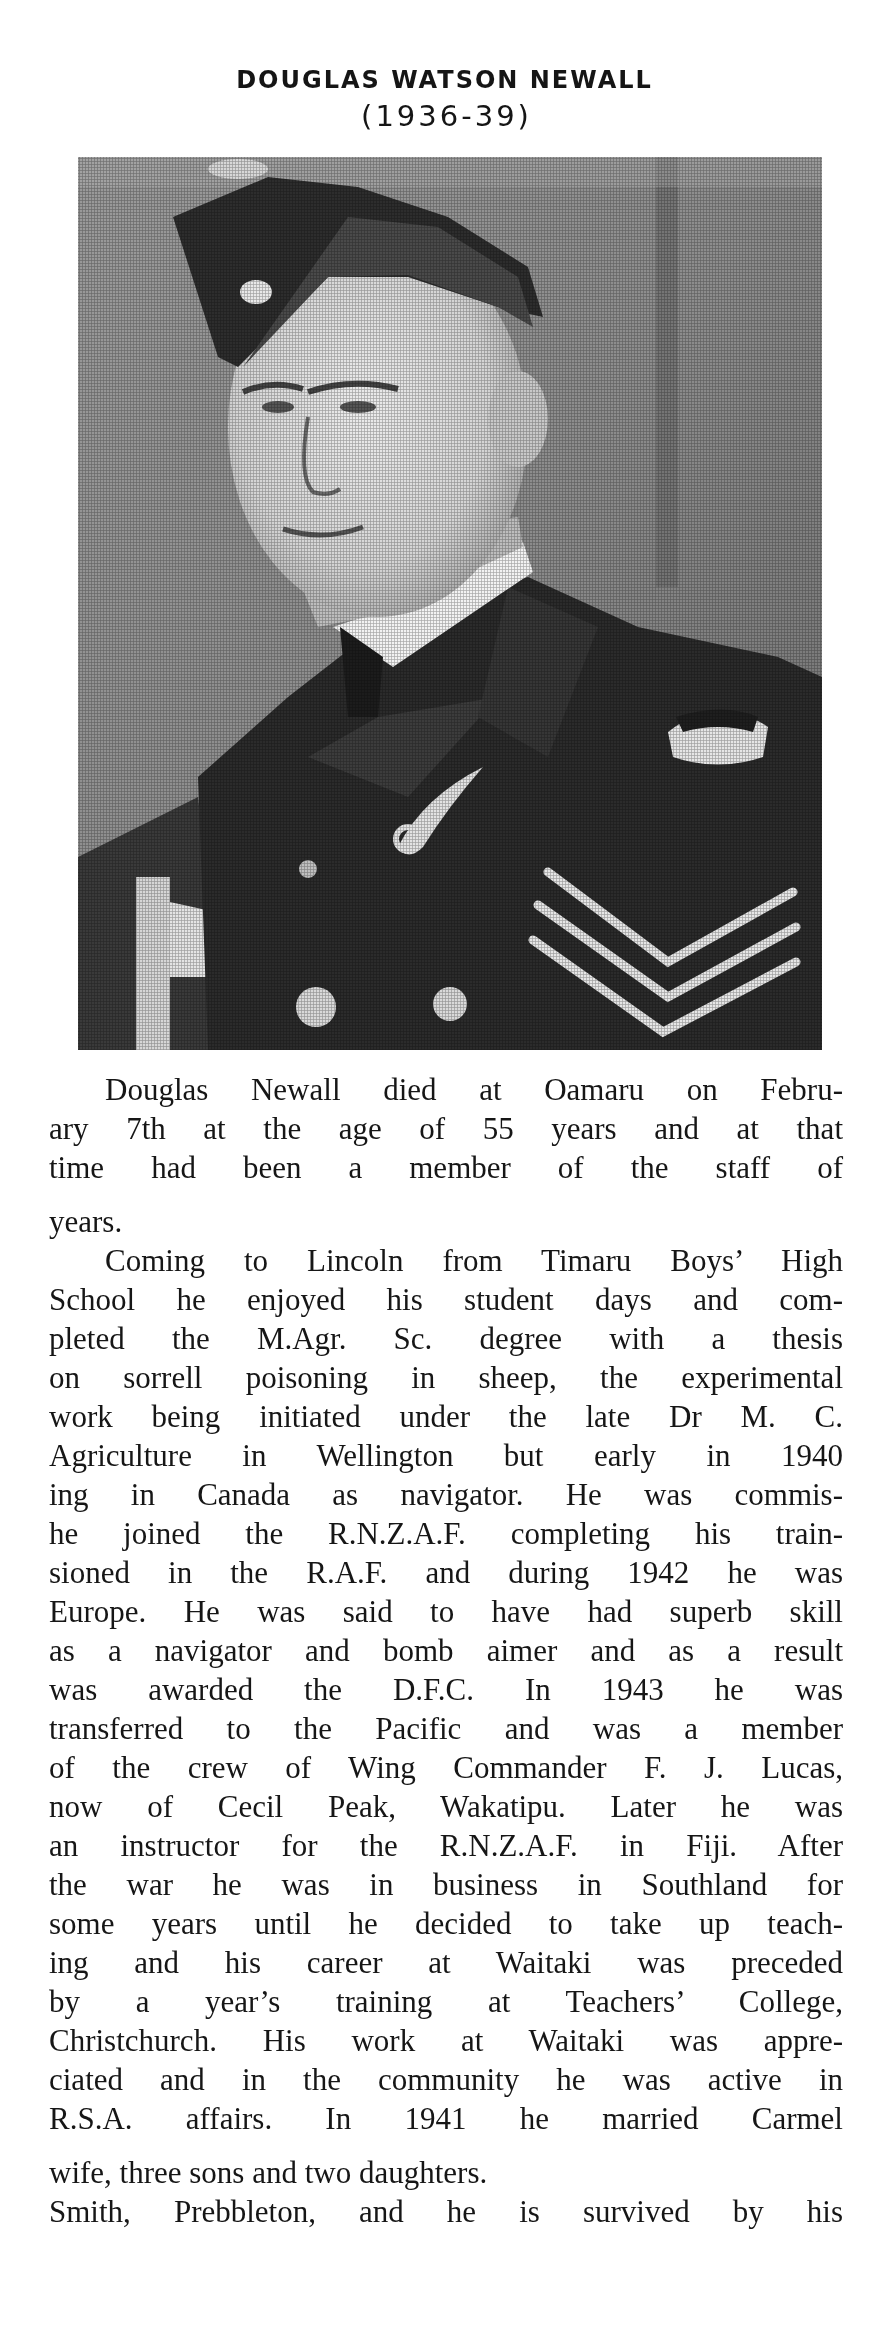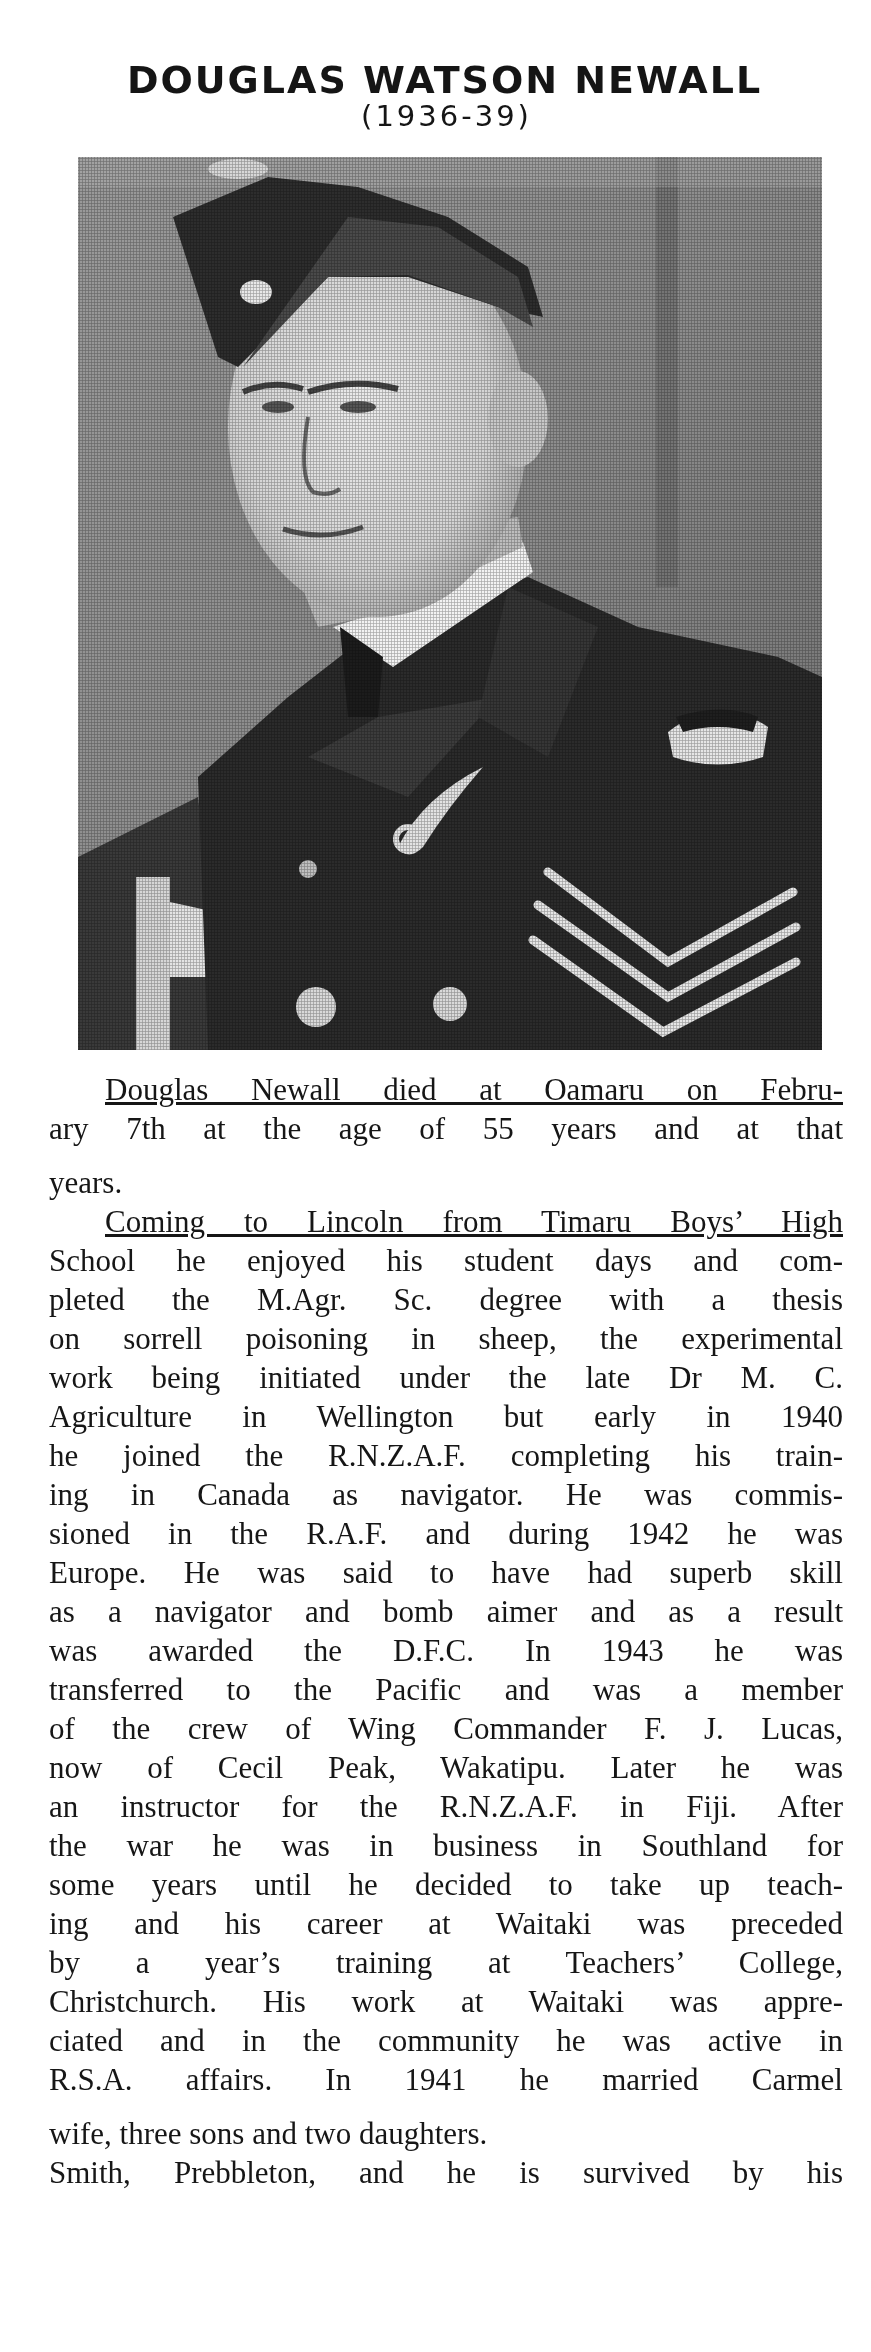--- a/index.html
+++ b/index.html
@@ -3,21 +3,21 @@
 <meta charset="utf-8">
 <style>
   html, body { margin: 0; padding: 0; background: #ffffff; }
   body { width: 871px; height: 2352px; position: relative; overflow: hidden; color: #111111; }
   .page { position: absolute; left: 0; top: 0; width: 871px; height: 2352px; }
 
   .title {
     position: absolute; left: 0; width: 871px; top: 60px; margin: 0;
     text-align: center;
     font-family: "DejaVu Sans", sans-serif; font-weight: bold;
-    font-size: 38px; letter-spacing: 2px; line-height: 40px; color: #151515;
+    font-size: 24px; letter-spacing: 2px; line-height: 40px; color: #151515;
     padding-left: 18px; box-sizing: border-box;
   }
   .years {
     position: absolute; left: 0; width: 871px; top: 98px;
     text-align: center;
     font-family: "DejaVu Sans", sans-serif;
     font-size: 29px; letter-spacing: 3px; line-height: 36px; color: #151515;
     padding-left: 22px; box-sizing: border-box;
   }
 
@@ -34,21 +34,21 @@
   }
 
   .body-text {
     position: absolute; left: 49px; top: 1070px; width: 794px;
     font-family: "Liberation Serif", serif;
     font-size: 31px; line-height: 39px; color: #161616;
     text-align: justify; hyphens: manual;
   }
   .body-text .line { display: block; text-align: justify; text-align-last: justify; white-space: nowrap; }
   .body-text .line.last { text-align-last: left; margin-top: 15px; }
-  .body-text .line.indent { padding-left: 56px; text-decoration: underline; }
+  .body-text .line.indent { padding-left: 56px; }
 </style>
 </head>
 <body>
 
 <div class="page">
 
   <h1 class="title">DOUGLAS WATSON NEWALL</h1>
   <div class="years">(1936-39)</div>
 
   <div class="photo">
@@ -118,31 +118,32 @@
       <circle cx="372" cy="847" r="17" fill="#d9d9d9"></circle>
       <circle cx="230" cy="712" r="9" fill="#bfbfbf"></circle>
     </svg>
     <div class="halftone"></div>
   </div>
 
   <div class="body-text">
     <div>
       <span class="line indent">Douglas Newall died at Oamaru on Febru-</span>
       <span class="line">ary 7th at the age of 55 years and at that</span>
+      <span class="line">time had been a member of the staff of</span>
       <span class="line last">years.</span>
     </div>
     <div>
       <span class="line indent">Coming to Lincoln from Timaru Boys’ High</span>
       <span class="line">School he enjoyed his student days and com-</span>
       <span class="line">pleted the M.Agr. Sc. degree with a thesis</span>
       <span class="line">on sorrell poisoning in sheep, the experimental</span>
       <span class="line">work being initiated under the late Dr M. C.</span>
       <span class="line">Agriculture in Wellington but early in 1940</span>
+      <span class="line">ing in Canada as navigator. He was commis-</span>
       <span class="line">he joined the R.N.Z.A.F. completing his train-</span>
-      <span class="line">ing in Canada as navigator. He was commis-</span>
       <span class="line">sioned in the R.A.F. and during 1942 he was</span>
       <span class="line">Europe. He was said to have had superb skill</span>
       <span class="line">as a navigator and bomb aimer and as a result</span>
       <span class="line">was awarded the D.F.C. In 1943 he was</span>
       <span class="line">transferred to the Pacific and was a member</span>
       <span class="line">of the crew of Wing Commander F. J. Lucas,</span>
       <span class="line">now of Cecil Peak, Wakatipu. Later he was</span>
       <span class="line">an instructor for the R.N.Z.A.F. in Fiji. After</span>
       <span class="line">the war he was in business in Southland for</span>
       <span class="line">some years until he decided to take up teach-</span>

